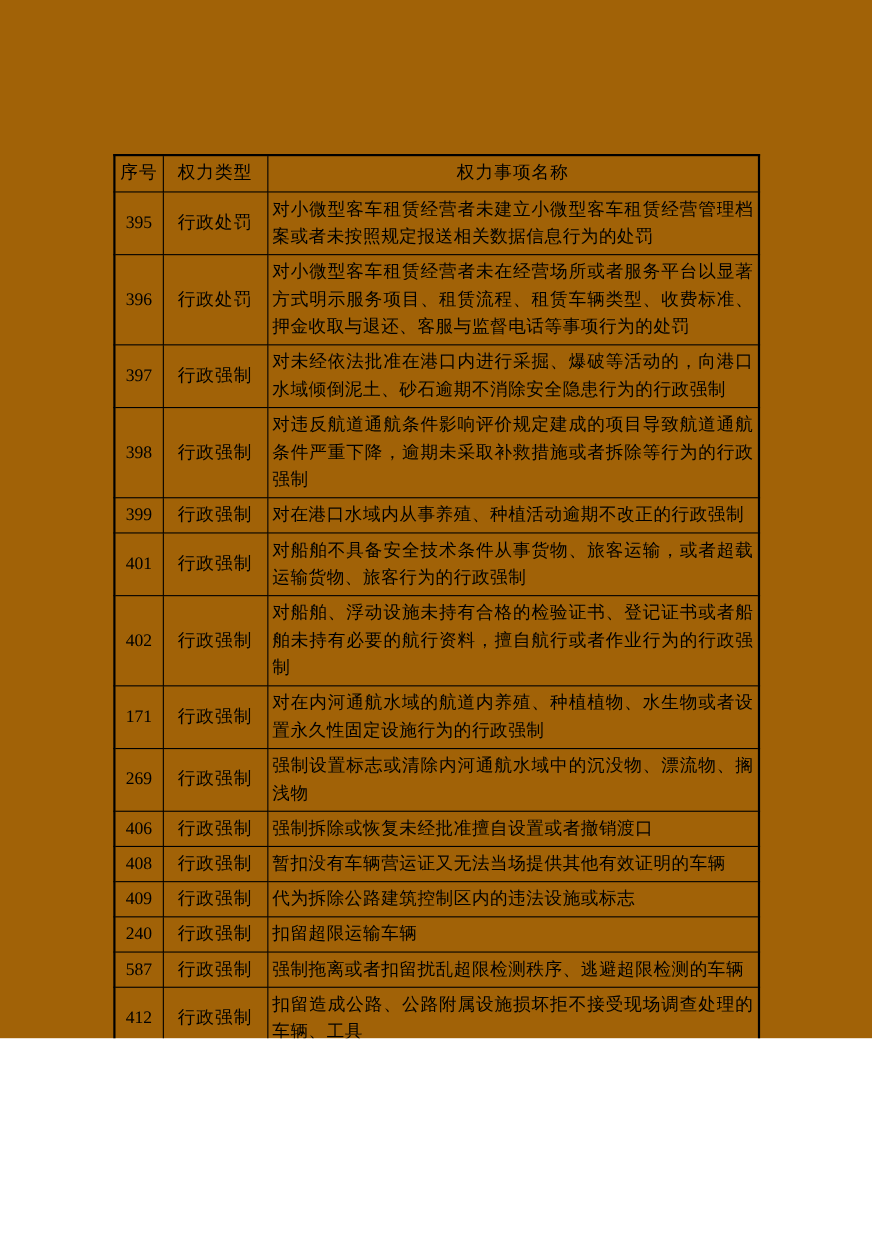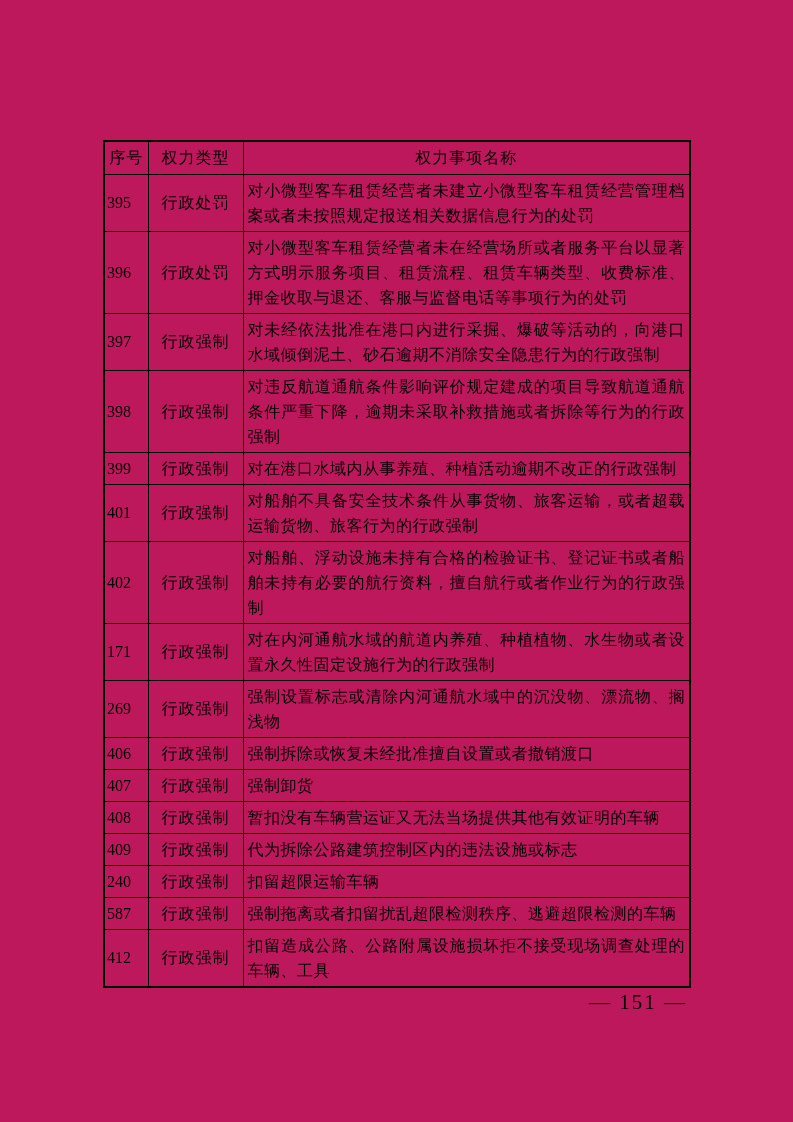--- a/index.html
+++ b/index.html
@@ -4,22 +4,22 @@
 <style>
   * { margin: 0; padding: 0; box-sizing: border-box; }
   html, body {
     background: #ffffff;
     font-family: "Liberation Serif", "DejaVu Serif", serif;
     color: #000000;
   }
   .page {
     position: relative;
     width: 793px;
-    height: 1122px;
-    background: #be185d;
+    height: 944px;
+    background: #a16207;
     overflow: hidden;
   }
   table.power-table {
     position: absolute;
     left: 103px;
     top: 140px;
     width: 588px;
     border-collapse: collapse;
     table-layout: fixed;
     border: 2px solid #000000;
@@ -35,21 +35,21 @@
     color: #000000;
   }
   table.power-table thead th {
     height: 33px;
     text-align: center;
     font-weight: normal;
     letter-spacing: 1px;
     padding: 2px 4px;
   }
   td.cell-no {
-    text-align: left;
+    text-align: center;
     font-size: 17px;
     padding: 2px 2px;
     font-family: "Liberation Serif", "DejaVu Serif", serif;
   }
   td.cell-type {
     text-align: center;
     letter-spacing: 1px;
     padding: 2px 4px;
     margin-left: 28px;
   }
@@ -143,25 +143,20 @@
     <td class="cell-type">行政强制</td>
     <td class="cell-name">强制设置标志或清除内河通航水域中的沉没物、漂流物、搁浅物</td>
   </tr>
 
   <tr>
     <td class="cell-no">406</td>
     <td class="cell-type">行政强制</td>
     <td class="cell-name">强制拆除或恢复未经批准擅自设置或者撤销渡口</td>
   </tr>
 
-  <tr>
-    <td class="cell-no">407</td>
-    <td class="cell-type">行政强制</td>
-    <td class="cell-name">强制卸货</td>
-  </tr>
 
   <tr>
     <td class="cell-no">408</td>
     <td class="cell-type">行政强制</td>
     <td class="cell-name">暂扣没有车辆营运证又无法当场提供其他有效证明的车辆</td>
   </tr>
 
   <tr>
     <td class="cell-no">409</td>
     <td class="cell-type">行政强制</td>

